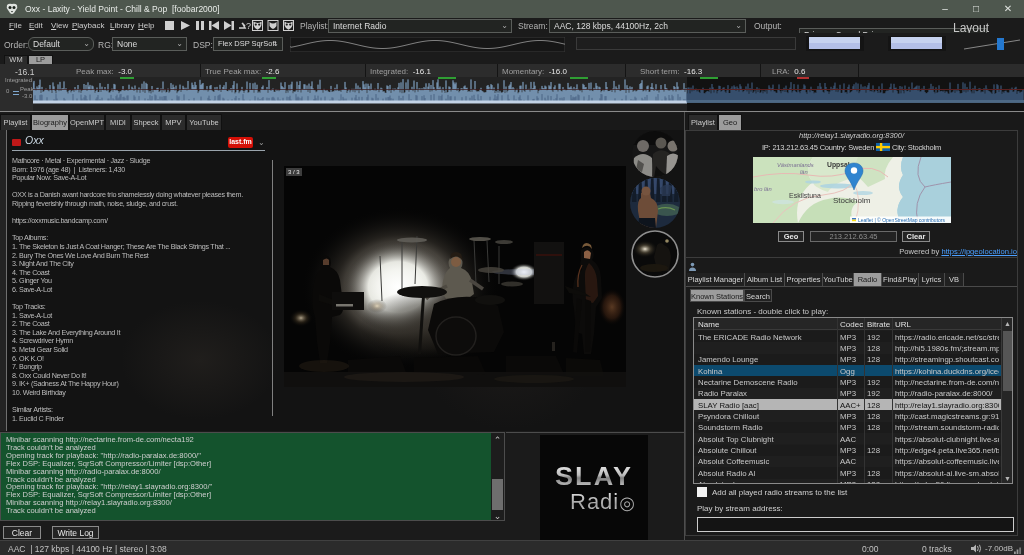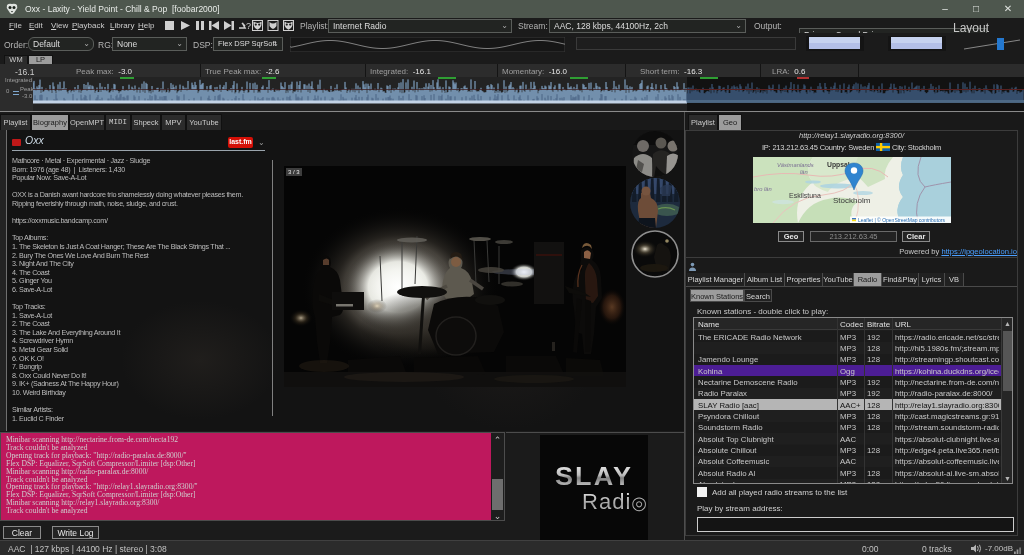--- a/index.html
+++ b/index.html
@@ -38,21 +38,21 @@
 
 
 #tabsL { left:0; top:113px; width:684px; height:17px; background:#191919; }
 #tabsR { left:684px; top:113px; width:340px; height:17px; background:#191919; }
 
 
 #bio { left:0; top:130px; width:684px; height:301px; background:#131313; overflow:hidden; }
 #bio .txt { position:absolute; left:12px; font-size:7.2px; letter-spacing:-0.3px; color:#bdbdbd; line-height:8.6px; white-space:pre; }
 
 
-#console { left:0; top:432px; width:505px; height:89px; background:#be185d; border:1px solid #4c4c4c; font-family:Liberation Serif, serif; font-size:7.6px; color:#cfcfcf; line-height:7.9px; white-space:pre; }
+#console { left:0; top:432px; width:505px; height:89px; background:#14532d; border:1px solid #4c4c4c; font-family:Liberation Sans, sans-serif; font-size:7.6px; color:#cfcfcf; line-height:7.9px; white-space:pre; }
 .btn { position:absolute; background:#242424; border:1px solid #8a8a8a; color:#e8e8e8; font-size:8.5px; text-align:center; }
 
 
 #statusbar { left:0; top:540px; width:1024px; height:15px; background:#2b2b2b; border-top:1px solid #404040; color:#c3c3c3; font-size:8.5px; }
 
 
 #rpanel { left:685px; top:130px; width:333px; height:406px; background:#1a1a1a; border:1px solid #3c3c3c; }
 </style>
 </head>
 <body>
@@ -195,21 +195,21 @@
       <line x1="0" y1="12.5" x2="654" y2="12.5" stroke="#3a1818" stroke-width="1" opacity="0.7"></line>
       <line x1="654" y1="12.5" x2="991" y2="12.5" stroke="#5a2020" stroke-width="1"></line>
     </svg>
     <div class="abs" style="left:0;top:47px;width:1024px;height:1px;background:#8a8a8a"></div>
   </div>
 
   <div class="abs" id="tabsL">
     <div class="tab" style="left:0px;top:1px;width:31px;height:16px;line-height:15px;">Playlist</div>
     <div class="tab sel" style="left:31px;top:1px;width:38px;height:16px;line-height:15px;">Biography</div>
     <div class="tab" style="left:69px;top:1px;width:36px;height:16px;line-height:15px;">OpenMPT</div>
-    <div class="tab" style="left:105px;top:1px;width:26px;height:16px;line-height:15px;font-family:Liberation Mono, monospace;">MIDI</div>
+    <div class="tab" style="left:105px;top:1px;width:26px;height:16px;line-height:15px;">MIDI</div>
     <div class="tab" style="left:131px;top:1px;width:30px;height:16px;line-height:15px;">Shpeck</div>
     <div class="tab" style="left:161px;top:1px;width:25px;height:16px;line-height:15px;">MPV</div>
     <div class="tab" style="left:186px;top:1px;width:36px;height:16px;line-height:15px;">YouTube</div>
   </div>
   <div class="abs" id="tabsR">
     <div class="tab" style="left:4px;top:1px;width:30px;height:16px;line-height:15px;">Playlist</div>
     <div class="tab sel" style="left:34px;top:1px;width:24px;height:16px;line-height:15px;">Geo</div>
   </div>
 
   <div class="abs" id="bio">
@@ -423,21 +423,21 @@
     <div class="abs" style="left:0;top:1px;width:13px;height:12px;color:#c5c5c5;font-size:9px;text-align:center;line-height:12px;">⌃</div>
     <div class="abs" style="left:0;bottom:-2px;width:13px;height:12px;color:#c5c5c5;font-size:9px;text-align:center;line-height:12px;">⌄</div>
     <div class="abs" style="left:1px;top:46px;width:11px;height:31px;background:#6e6e6e;"></div>
   </div>
 
   <div class="btn" style="left:3px;top:526px;width:38px;height:13px;line-height:12px;">Clear</div>
   <div class="btn" style="left:52px;top:526px;width:47px;height:13px;line-height:12px;">Write Log</div>
 
   <div class="abs" style="left:540px;top:435px;width:108px;height:105px;background:#070707;overflow:hidden;">
     <div class="abs" style="left:0px;top:27px;width:108px;text-align:center;font-size:25px;font-weight:bold;letter-spacing:2px;transform:scaleX(1.08);background:linear-gradient(#f2f2f2,#bdbdbd 45%,#808080 55%,#e8e8e8);-webkit-background-clip:text;background-clip:text;color:transparent;">SLAY</div>
-    <div class="abs" style="left:0px;top:54px;width:108px;text-align:right;font-size:22px;letter-spacing:1px;background:linear-gradient(#efefef,#a0a0a0 60%,#dedede);-webkit-background-clip:text;background-clip:text;color:transparent;padding-left:30px;">Radi<span style="font-size:18px">◎</span></div>
+    <div class="abs" style="left:0px;top:54px;width:108px;text-align:left;font-size:22px;letter-spacing:1px;background:linear-gradient(#efefef,#a0a0a0 60%,#dedede);-webkit-background-clip:text;background-clip:text;color:transparent;padding-left:30px;">Radi<span style="font-size:18px">◎</span></div>
   </div>
 
   <div class="abs" id="rpanel"></div>
 
   <div class="abs" style="left:686px;top:131px;width:331px;text-align:center;font-size:7.5px;font-style:italic;color:#cfcfcf;">http://relay1.slayradio.org:8300/</div>
   <div class="abs" style="left:686px;top:143px;width:331px;text-align:center;font-size:7.5px;letter-spacing:-0.2px;color:#d6d6d6;">IP: 213.212.63.45 Country: Sweden <svg width="14" height="8" viewBox="0 0 14 8" style="vertical-align:-1px">
         <rect width="14" height="8" fill="#0f62a8"></rect>
         <rect x="3.9" width="2.4" height="8" fill="#fecc00"></rect>
         <rect y="2.9" width="14" height="2.4" fill="#fecc00"></rect>
       </svg> City: Stockholm</div>
@@ -517,21 +517,21 @@
         <span style="position:absolute;left:146px;top:1.5px;">MP3</span>
         <span style="position:absolute;left:173px;top:1.5px;">128</span>
         <span style="position:absolute;left:201px;top:1.5px;width:104px;white-space:nowrap;overflow:hidden;">http://hi5.1980s.fm/;stream.mp3</span>
       </div>
       <div style="position:absolute;left:0;top:35.7px;width:308px;height:11.35px;background:#1b1b1b;color:#c8c8c8;font-size:7.8px;overflow:hidden;">
         <span style="position:absolute;left:4px;top:1.5px;width:138px;white-space:nowrap;overflow:hidden;">Jamendo Lounge</span>
         <span style="position:absolute;left:146px;top:1.5px;">MP3</span>
         <span style="position:absolute;left:173px;top:1.5px;">128</span>
         <span style="position:absolute;left:201px;top:1.5px;width:104px;white-space:nowrap;overflow:hidden;">http://streamingp.shoutcast.com...</span>
       </div>
-      <div style="position:absolute;left:0;top:47.050000000000004px;width:308px;height:11.35px;background:#4c1d95;color:#c8c8c8;font-size:7.8px;overflow:hidden;">
+      <div style="position:absolute;left:0;top:47.050000000000004px;width:308px;height:11.35px;background:#0c4a6e;color:#c8c8c8;font-size:7.8px;overflow:hidden;">
         <span style="position:absolute;left:4px;top:1.5px;width:138px;white-space:nowrap;overflow:hidden;">Kohina</span>
         <span style="position:absolute;left:146px;top:1.5px;">Ogg</span>
         <span style="position:absolute;left:173px;top:1.5px;"></span>
         <span style="position:absolute;left:201px;top:1.5px;width:104px;white-space:nowrap;overflow:hidden;">https://kohina.duckdns.org/iceca...</span>
       </div>
       <div style="position:absolute;left:0;top:58.400000000000006px;width:308px;height:11.35px;background:#1b1b1b;color:#c8c8c8;font-size:7.8px;overflow:hidden;">
         <span style="position:absolute;left:4px;top:1.5px;width:138px;white-space:nowrap;overflow:hidden;">Nectarine Demoscene Radio</span>
         <span style="position:absolute;left:146px;top:1.5px;">MP3</span>
         <span style="position:absolute;left:173px;top:1.5px;">192</span>
         <span style="position:absolute;left:201px;top:1.5px;width:104px;white-space:nowrap;overflow:hidden;">http://nectarine.from-de.com/nec...</span>

